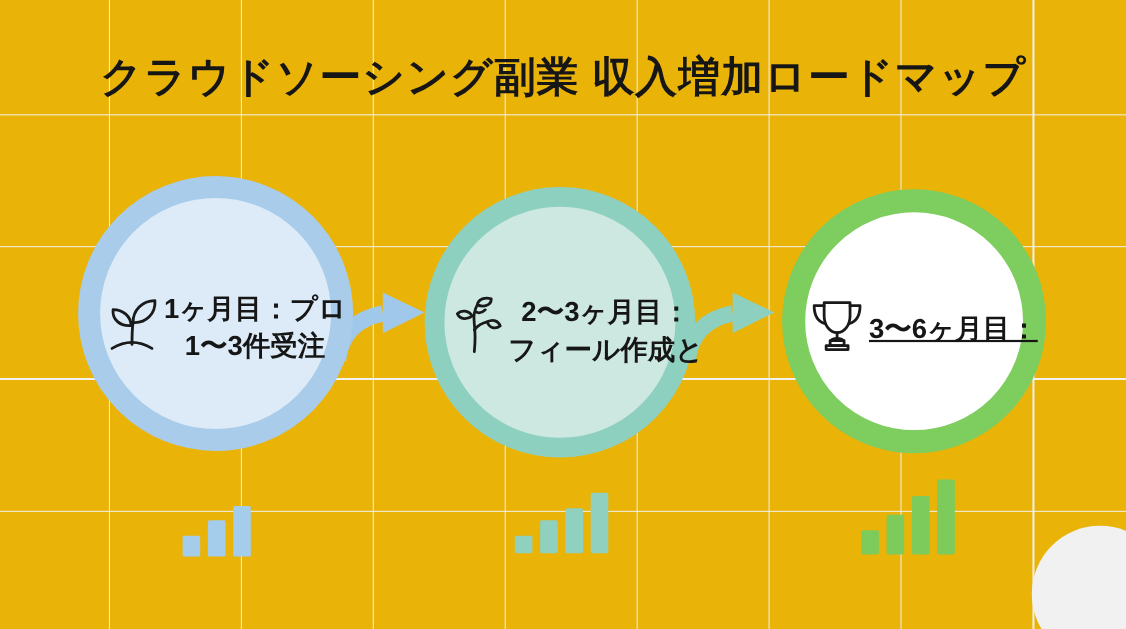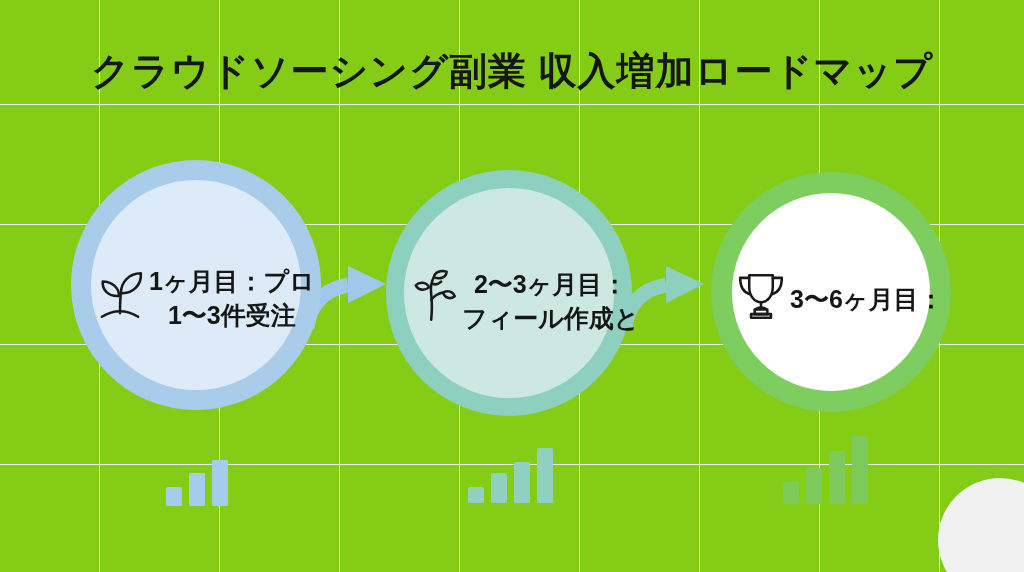--- a/index.html
+++ b/index.html
@@ -1,17 +1,17 @@
 <!DOCTYPE html>
 <html><head>
 <meta charset="utf-8">
 <style>
   html,body{margin:0;padding:0;}
   #canvas{
-    position:relative;width:1024px;height:572px;overflow:hidden;background:#84cc16;
+    position:relative;width:1024px;height:572px;overflow:hidden;background:#eab308;
     font-family:"Liberation Sans","DejaVu Sans",sans-serif;color:#161616;
   }
   #grid{
     position:absolute;inset:0;z-index:0;pointer-events:none;
     background-image:
       repeating-linear-gradient(to right,transparent 0 119px,#f0f0f0 119px 120px),
       repeating-linear-gradient(to bottom,transparent 0 119px,#f2f2f2 119px 120px);
     background-position:-20px -15px;
   }
   #corner-blob{
@@ -80,21 +80,21 @@
       <path d="M28,20 C24,14 17,14 13,18 C16,24 23,24 28,20 Z"></path>
       <path d="M43,26 C49,23 54,25 56,30 C51,34 45,32 43,26 Z"></path>
       <path d="M31,16 C35,18 38,17 41,14"></path>
     </svg>
     <div class="step-label">
       <div>2〜3ヶ月目：</div>
       <div>フィール作成と</div>
     </div>
   </div>
 
-  <div id="step-3" class="step-circle" style="border-color: rgb(126, 205, 95); background-color: rgb(255, 255, 255);">
+  <div id="step-3" class="step-circle" style="border-color: rgb(126, 205, 95); background-color: rgb(255, 255, 255); text-decoration: underline;">
     <svg class="step-icon" width="58" height="58" viewBox="0 0 64 64" fill="none" stroke="#1a1a1a" stroke-width="2.8" stroke-linecap="round" stroke-linejoin="round">
       <path d="M19,9 H45 V22 C45,32 39,39 32,39 C25,39 19,32 19,22 Z"></path>
       <path d="M19,12 H9 C9,22 13,28 20,30"></path>
       <path d="M45,12 H55 C55,22 51,28 44,30"></path>
       <path d="M32,39 V45"></path>
       <path d="M26,47 C28,44 36,44 38,47"></path>
       <path d="M25,47 H39 V52 H25 Z"></path>
       <path d="M21,52 H43 V56 H21 Z"></path>
     </svg>
     <div class="step-label">

